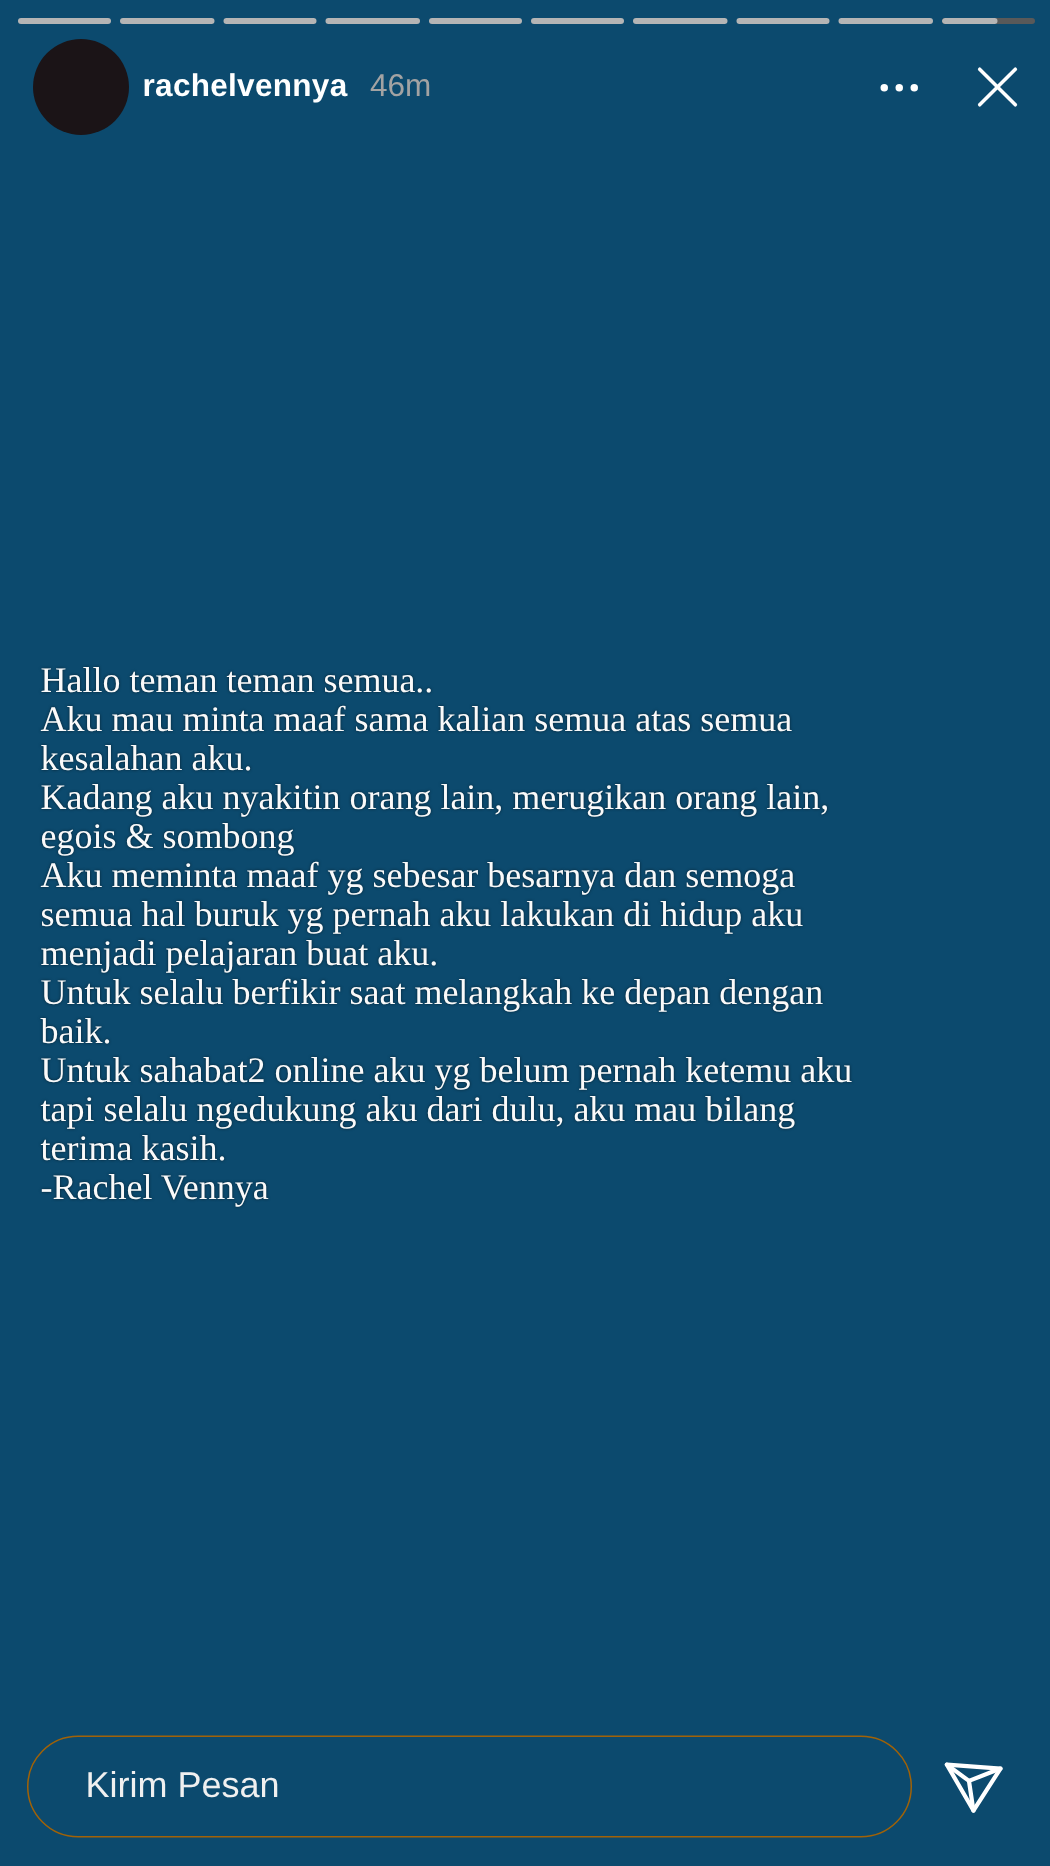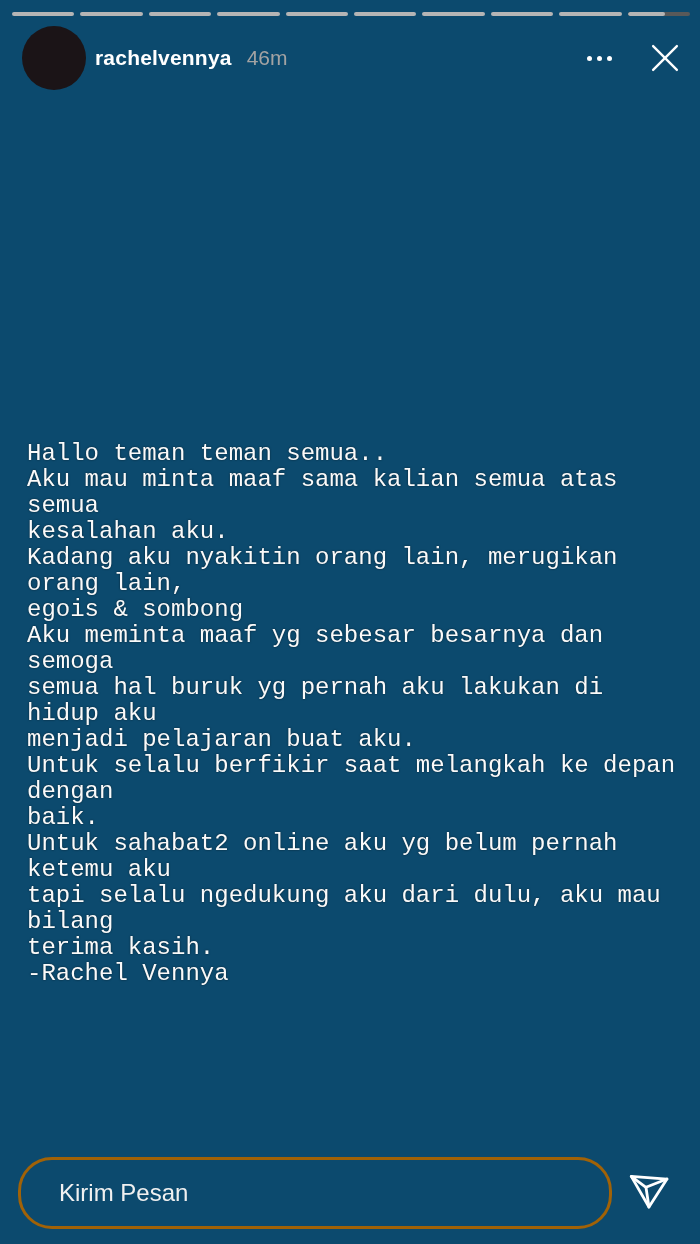--- a/index.html
+++ b/index.html
@@ -86,41 +86,41 @@
     display: flex; align-items: center; justify-content: center;
   }
 
   
   .story-text {
     position: absolute;
     left: 27px;
     top: 441px;
     width: 650px;
     color: #fafafa;
-    font-family: Liberation Mono, monospace;
+    font-family: Liberation Serif, serif;
     font-size: 24px;
     line-height: 26px;
     white-space: pre-line;
     text-shadow: 0 0 2px rgba(0,0,0,0.6);
   }
 
   
   .footer {
     position: absolute;
     left: 0; right: 0;
     top: 1150px;
     height: 94px;
   }
   .message-pill {
     position: absolute;
     left: 18px;
     top: 7px;
     width: 588px;
     height: 66px;
-    border: 3px solid #a16207;
+    border: 1px solid #a16207;
     border-radius: 34px;
     background: transparent;
     display: flex;
     align-items: center;
   }
   .message-input {
     width: 100%;
     background: transparent;
     border: none;
     outline: none;

